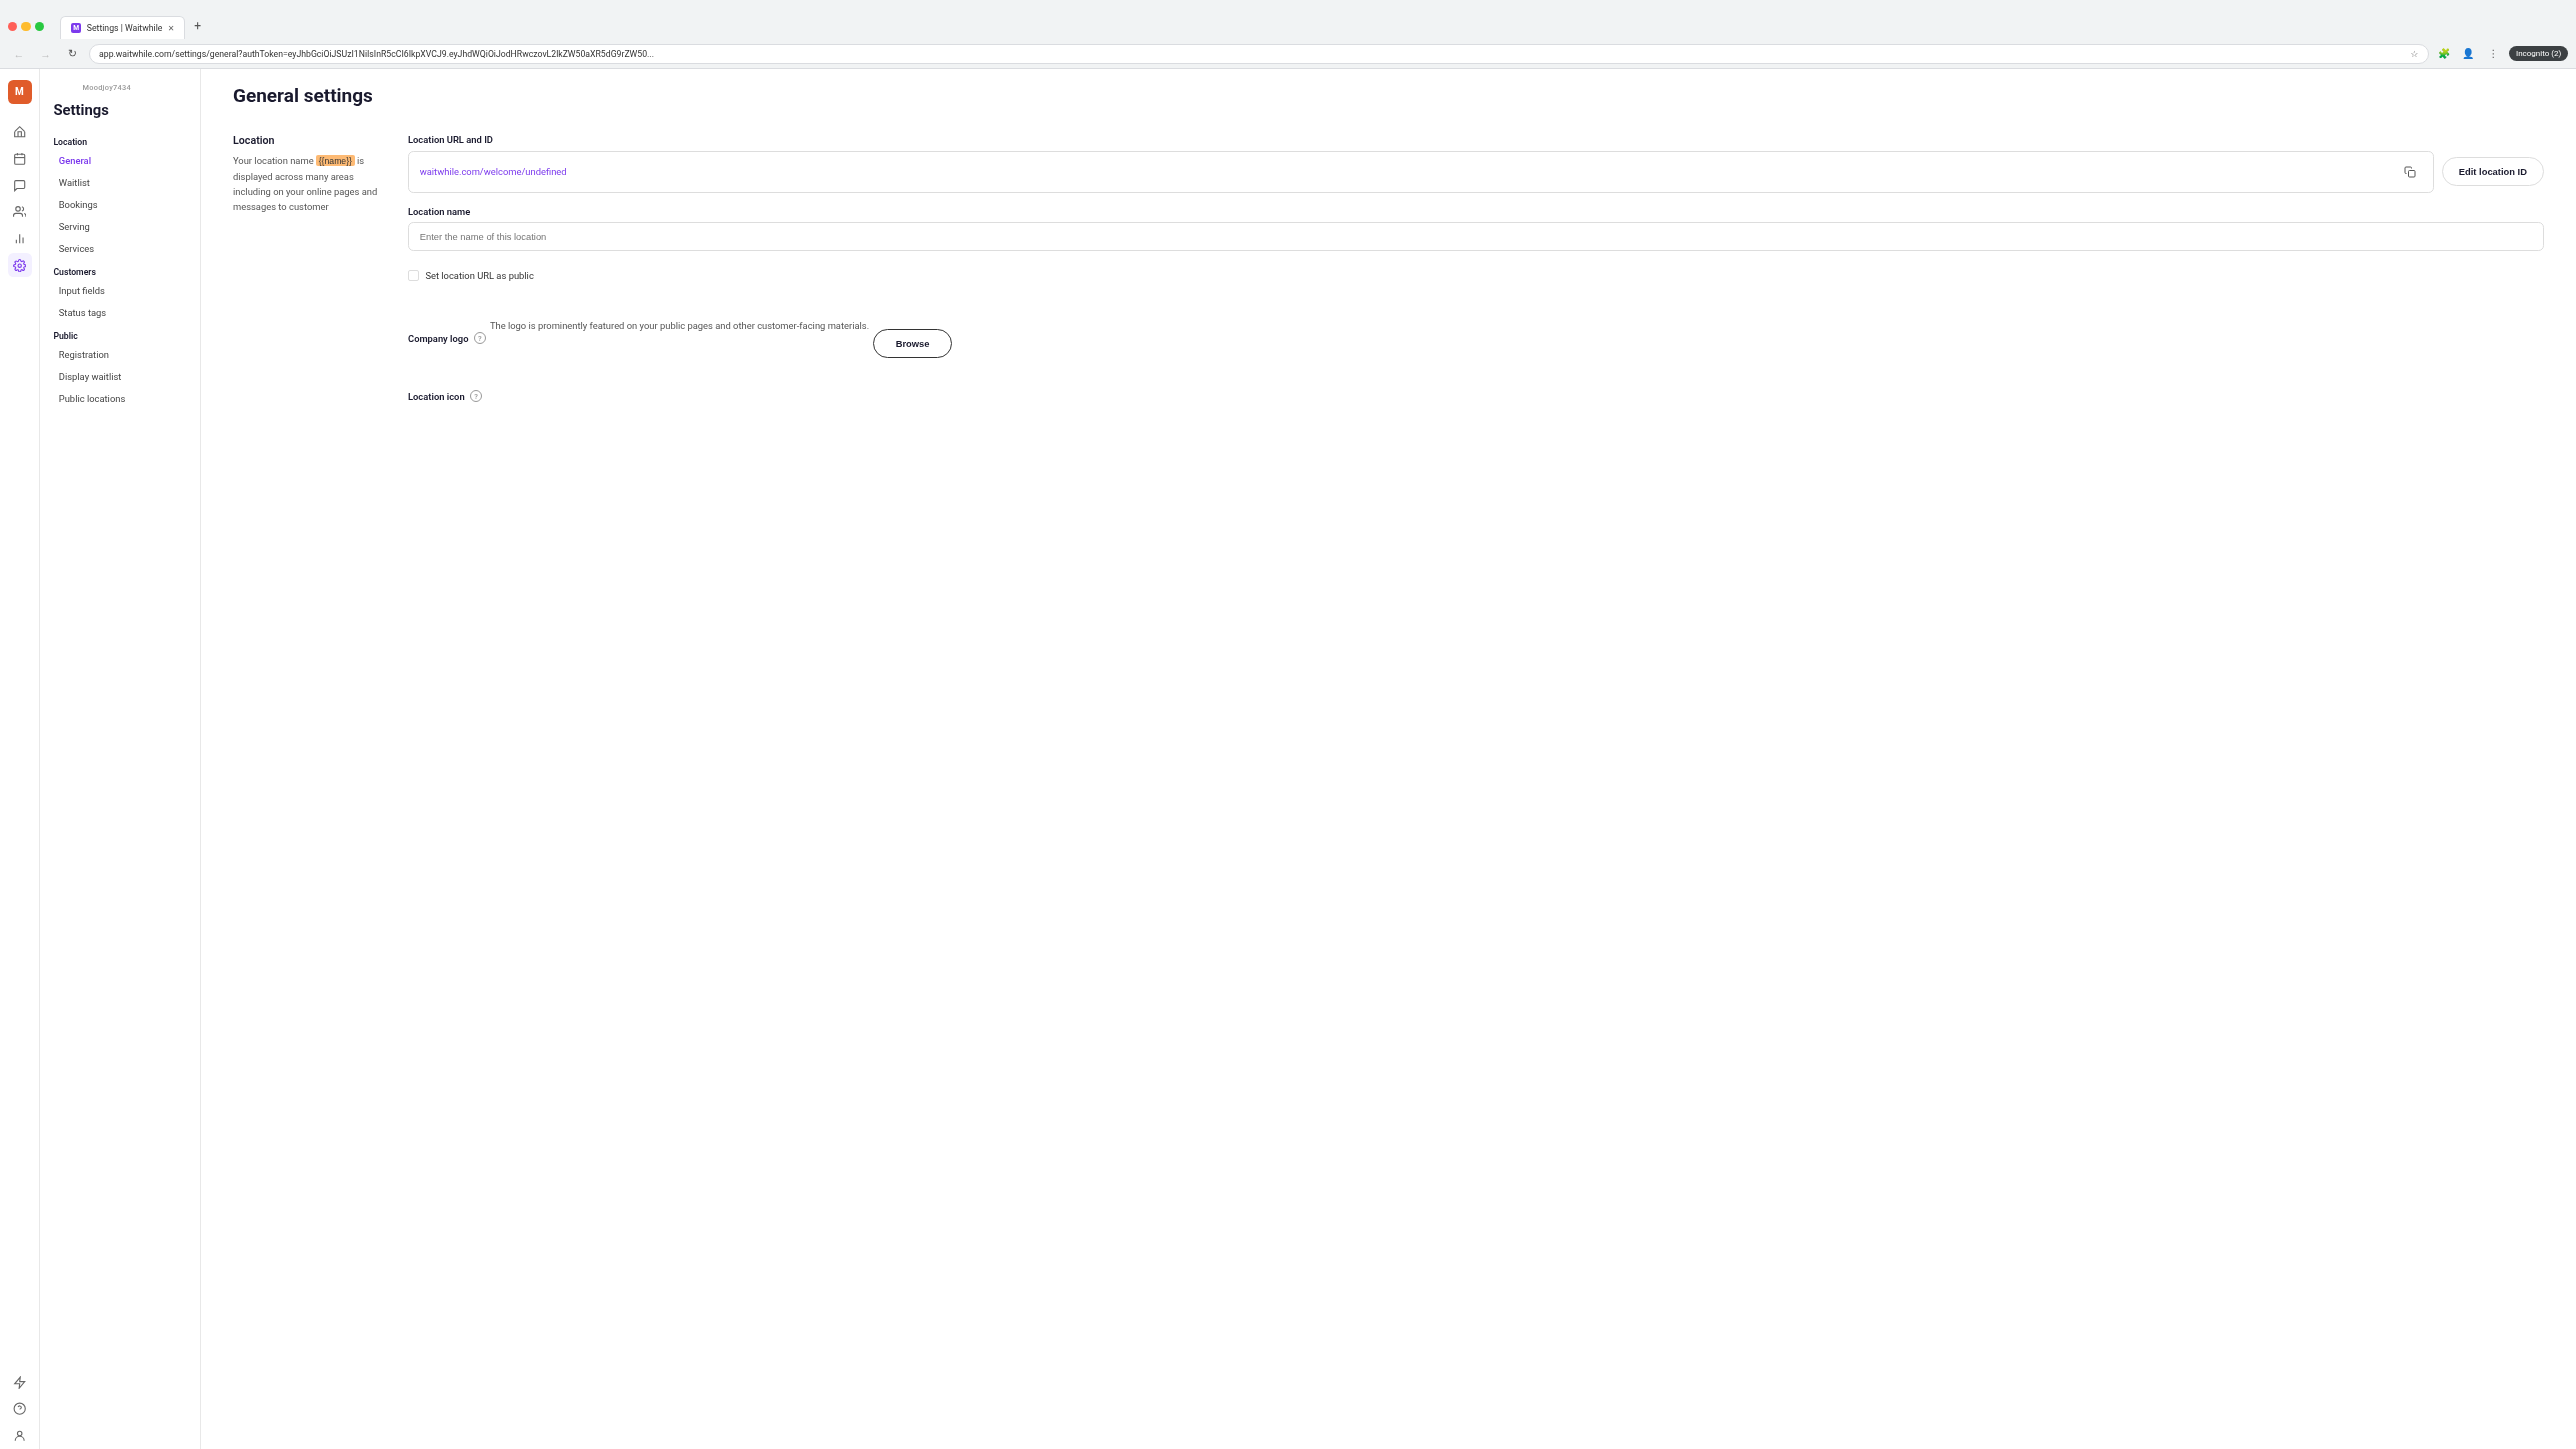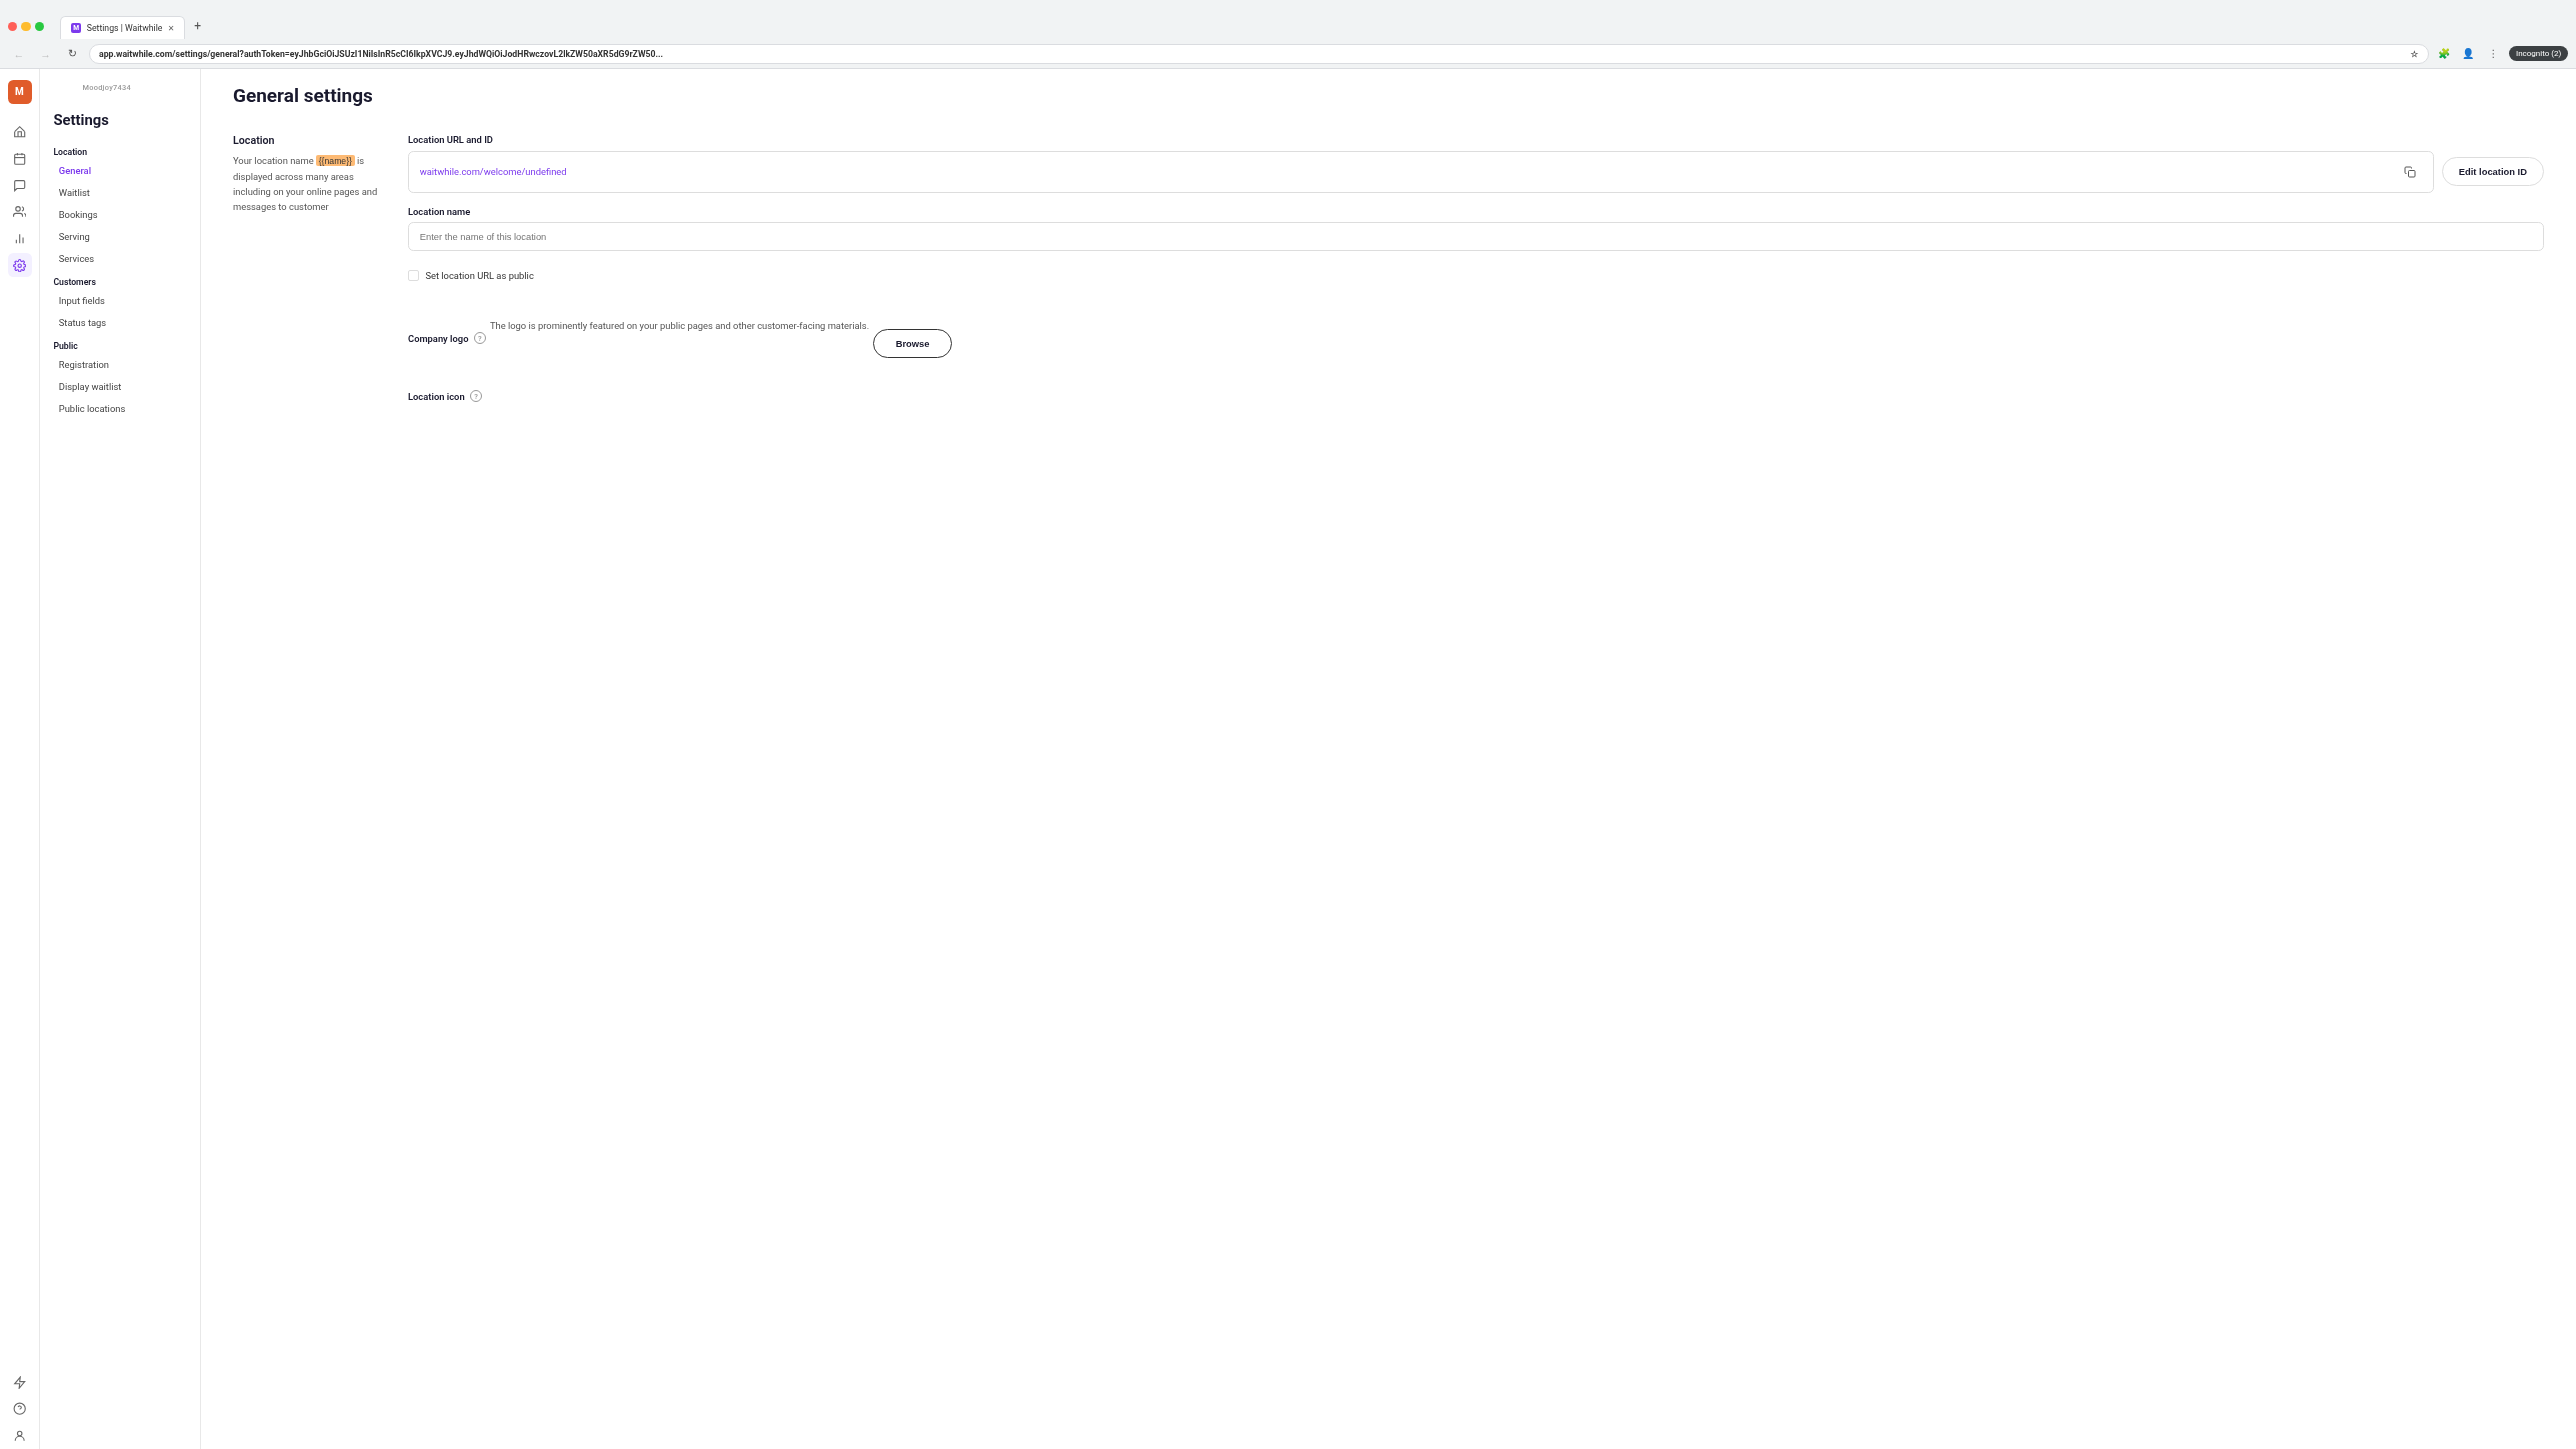--- a/index.html
+++ b/index.html
@@ -104,21 +104,20 @@
     .address-bar {
       flex: 1;
       display: flex;
       align-items: center;
       background: #fff;
       border: 0.7px solid #dadce0;
       border-radius: 13.4px;
       padding: 4px 9.4px;
       gap: 5.4px;
       font-size: 8.7px;
-      font-weight: bold;
     }
     .address-url {
       flex: 1;
       color: #333;
       overflow: hidden;
       text-overflow: ellipsis;
       white-space: nowrap;
     }
     .address-star { color: #555; }
     .browser-actions {
@@ -203,21 +202,21 @@
       font-size: 7.4px;
       color: #999;
       font-weight: 500;
       letter-spacing: 0.3px;
       margin-left: 29px;
     }
     .sidebar-title {
       font-size: 14.8px;
       font-weight: 700;
       color: #1a1a2e;
-      margin-top: 19px;
+      margin-top: 9px;
     }
     .sidebar-section-header {
       padding: 8px 13.4px 2.7px;
       font-size: 8.7px;
       font-weight: 600;
       color: #1a1a2e;
     }
     .sidebar-item {
       padding: 5.4px 13.4px;
       font-size: 9.4px;

